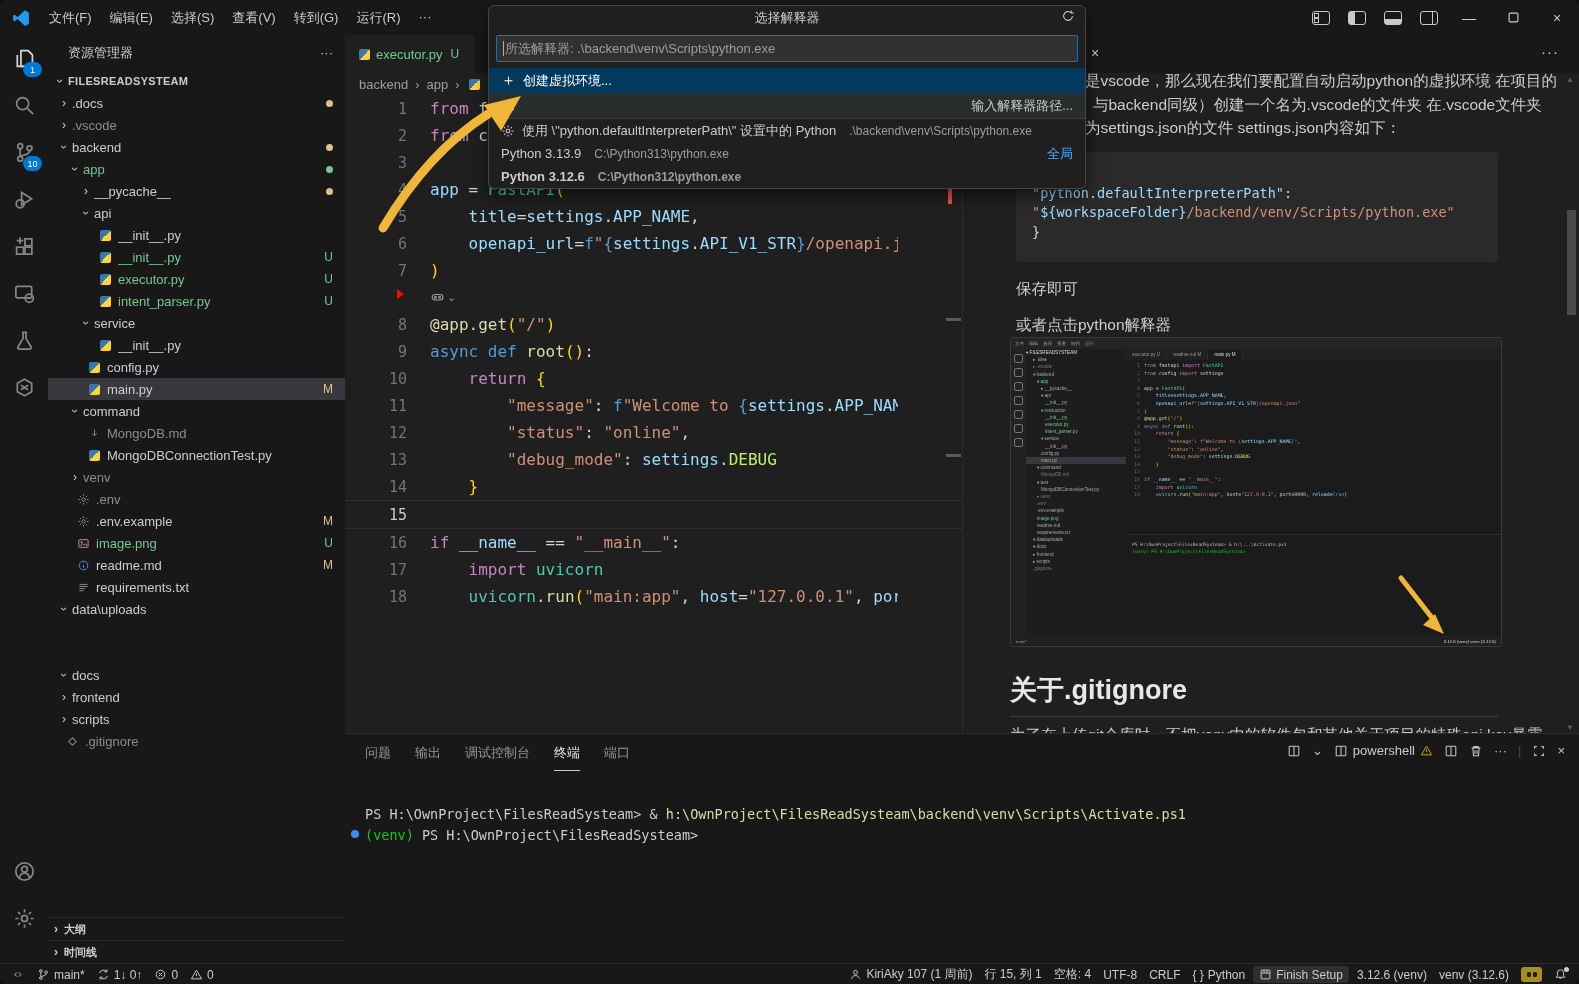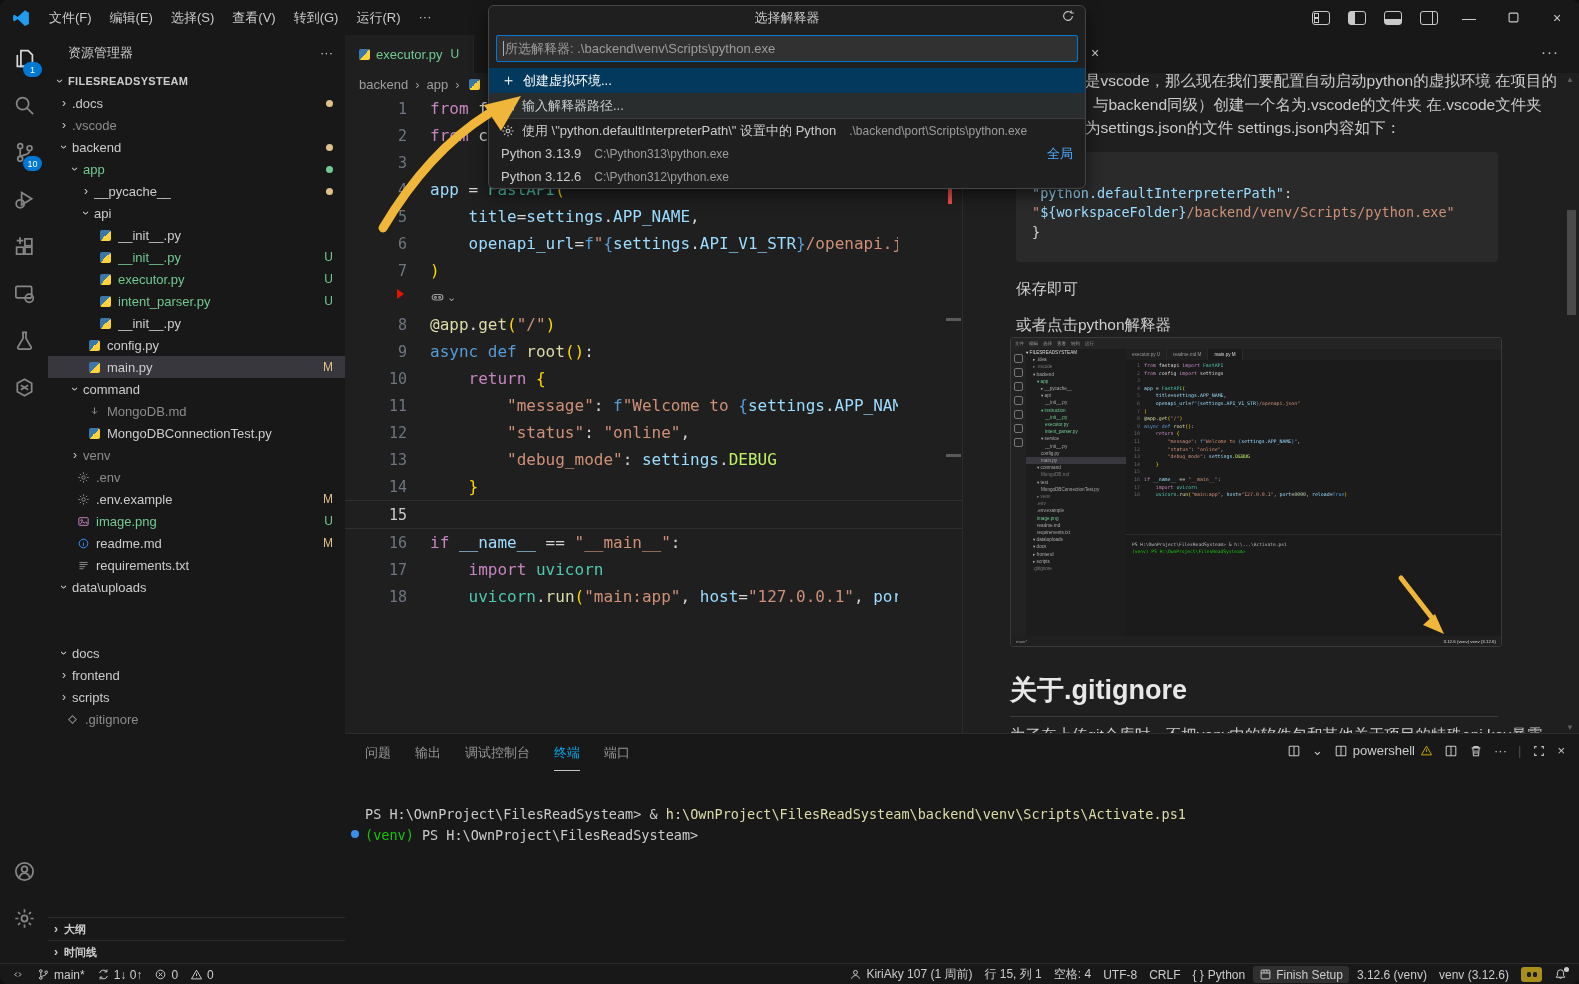--- a/index.html
+++ b/index.html
@@ -94,30 +94,30 @@
   
   #quickpick{position:absolute;left:488px;top:5px;width:596px;background:#1f1f1f;border:1px solid #454545;border-radius:6px;
              box-shadow:0 6px 16px rgba(0,0,0,.55);z-index:40;overflow:hidden;}
   #qp-title-row{height:24px;display:flex;align-items:center;justify-content:center;position:relative;font-size:13px;color:#cccccc;}
   #qp-refresh{position:absolute;right:10px;top:3px;}
   #qp-input-wrap{margin:5px 7px 6px 7px;height:25px;background:#313131;border:1px solid #0078d4;border-radius:2px;display:flex;align-items:center;padding:0 6px;}
   #qp-caret{width:1px;height:15px;background:#aeafad;margin-right:1px;}
   #qp-input-text{font-size:13px;color:#9d9d9d;white-space:nowrap;}
   .qp-item{height:25px;display:flex;align-items:center;padding:0 12px;font-size:13px;color:#cccccc;gap:7px;}
   .qp-item.selected{background:#04395e;color:#ffffff;}
-  .qp-item.hovered{background:#2a2d2e;}
+  .qp-item.hovered{background:#2a2d2e;justify-content:space-between;}
   .qp-item .qp-detail{color:#9d9d9d;font-size:12px;margin-left:6px;}
   .qp-item .qp-action{margin-left:auto;color:#4daafc;font-size:13px;}
   .qp-sep{border-top:1px solid #3c3c3c;}
   .qp-plus{font-size:15px;color:inherit;}
   
   #panel{position:absolute;left:345px;top:733px;width:1234px;height:230px;background:#181818;border-top:1px solid #2b2b2b;z-index:5;}
   #panel-tabs{height:38px;display:flex;align-items:center;padding-left:20px;gap:24px;}
   .ptab{font-size:13px;color:#969696;padding:8px 0;}
-  .ptab.on{color:#0ea5e9;border-bottom:1px solid #c6c6c6;}
+  .ptab.on{color:#e5e5e5;border-bottom:1px solid #c6c6c6;}
   #panel-toolbar{position:absolute;right:14px;top:9px;display:flex;align-items:center;gap:11px;color:#c5c5c5;font-size:13px;}
   #panel-toolbar .sep{color:#4d4d4d;}
   #shell-label{color:#cccccc;}
   .term-line{position:absolute;font:13.5px/20px "DejaVu Sans Mono",monospace;white-space:pre;}
   .tt-t{color:#cccccc}.tt-y{color:#dcdcaa}.tt-g{color:#16c60c}
   #term-dot{position:absolute;left:6px;top:96px;width:8px;height:8px;border-radius:50%;background:#3b8eea;}
   
   #statusbar{position:absolute;left:0;top:963px;width:1579px;height:21px;background:#181818;border-top:1px solid #2b2b2b;
              display:flex;align-items:center;font-size:12px;color:#cccccc;z-index:6;}
   .sb-item{display:flex;align-items:center;gap:4px;padding:0 6px;height:21px;white-space:nowrap;}
@@ -329,20 +329,25 @@
           <span class="tlabel col-added">executor.py</span>
           <span class="badge-col col-added">U</span>
         </div>
         <div class="trow" style="padding-left: 50px;">
           <span class="fico">
             <span class="py-ico"></span>
           </span>
           <span class="tlabel col-added">intent_parser.py</span>
           <span class="badge-col col-added">U</span>
         </div>
+        <div class="trow" style="padding-left: 30px;">
+          <span class="twisty exp">›</span>
+          <span class="tlabel">service</span>
+          <span class="badge-col"></span>
+        </div>
         <div class="trow" style="padding-left: 50px;">
           <span class="fico">
             <span class="py-ico"></span>
           </span>
           <span class="tlabel">__init__.py</span>
           <span class="badge-col"></span>
         </div>
         <div class="trow" style="padding-left: 39px;">
           <span class="fico">
             <span class="py-ico"></span>
@@ -893,28 +898,28 @@
           <span>输入解释器路径...</span>
         </div>
         <div class="qp-item qp-sep" style="height: 23px;">
           <span>
             <svg class="icon" width="14" height="14" viewBox="0 0 16 16" fill="none" stroke="#cccccc" stroke-width="1.2">
               <circle cx="8" cy="8" r="2.1"></circle>
               <path d="M8 1.6v2.2M8 12.2v2.2M1.6 8h2.2M12.2 8h2.2M3.5 3.5L5 5M11 11l1.5 1.5M12.5 3.5L11 5M5 11l-1.5 1.5"></path>
             </svg>
           </span>
           <span>使用 \"python.defaultInterpreterPath\" 设置中的 Python</span>
-          <span class="qp-detail">.\backend\port\Scripts\python.exe</span>
+          <span class="qp-detail">.\backend\venv\Scripts\python.exe</span>
         </div>
         <div class="qp-item" style="height: 23px;">
           <span>Python 3.13.9</span>
           <span class="qp-detail">C:\Python313\python.exe</span>
           <span class="qp-action">全局</span>
         </div>
-        <div class="qp-item" style="height: 23px;">
+        <div class="qp-item" style="height: 23px; font-weight: bold;">
           <span>Python 3.12.6</span>
           <span class="qp-detail">C:\Python312\python.exe</span>
         </div>
       </div>
   </div>
 
   <svg id="annotation" width="1579" height="984">
     <path d="M 383 228 Q 428 152 488 114" stroke="#efb63a" stroke-width="9" fill="none" stroke-linecap="round"></path>
     <path d="M 521 96 L 484 105 L 501 131 Z" fill="#efb63a"></path>
   </svg>

